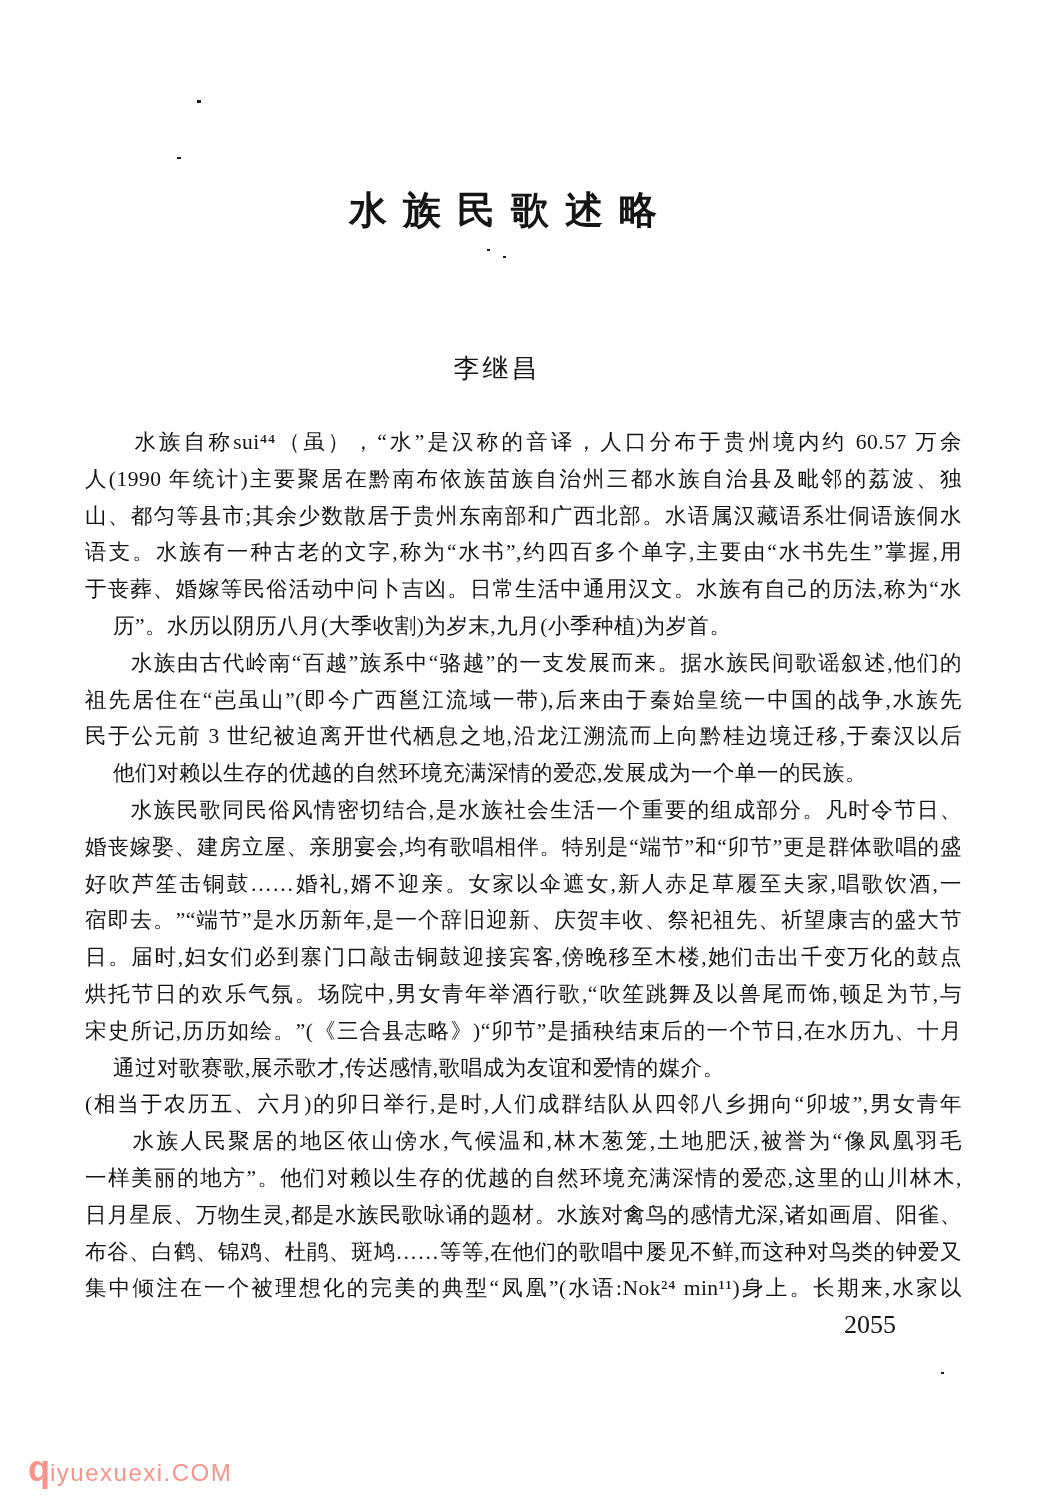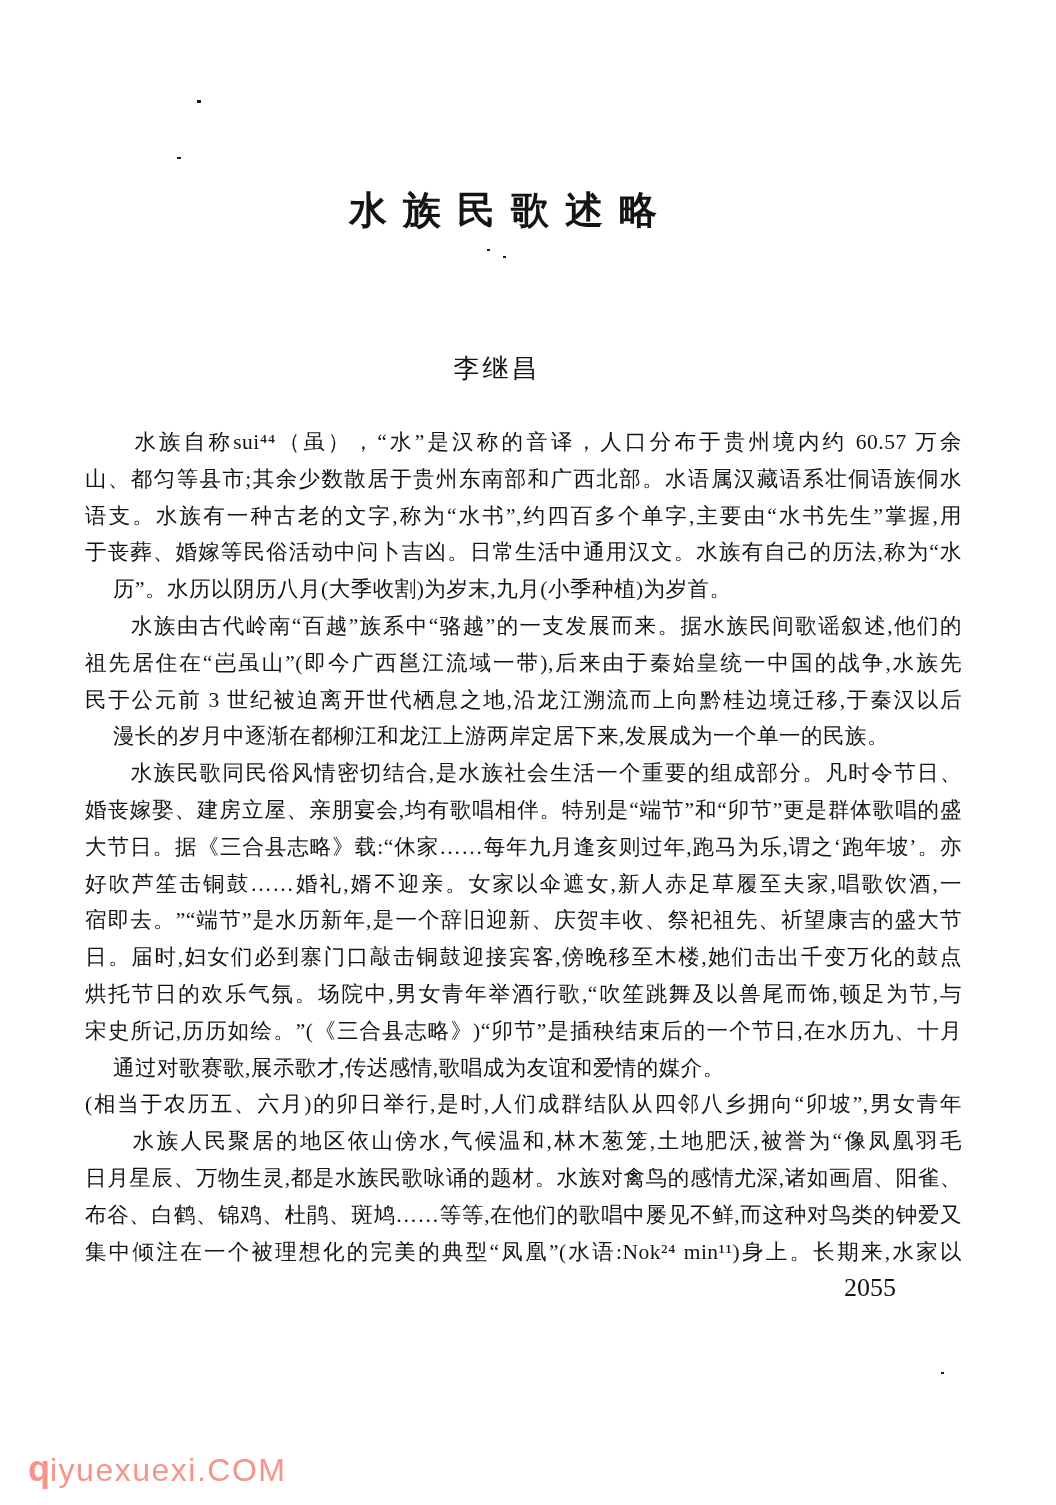--- a/index.html
+++ b/index.html
@@ -61,59 +61,60 @@
     user-select: none;
   }
   .watermark .wm-q {
     font-family: "Liberation Sans", "DejaVu Sans", sans-serif;
     font-weight: bold;
     font-size: 36px;
     color: inherit;
   }
   .watermark .wm-rest {
     font-family: "Liberation Sans", "DejaVu Sans", sans-serif;
-    font-size: 32px;
+    font-size: 24px;
     letter-spacing: 1.5px;
     color: inherit;
   }
   .speck {
     position: absolute;
     background: #1c1c1c;
   }
 </style>
 </head>
 <body>
 
 <div class="page">
 
   <div class="doc-title">水族民歌述略</div>
 
   <div class="doc-author">李继昌</div>
 
   <div class="body-text">
       <div class="text-line">　　水族自称sui⁴⁴（虽），“水”是汉称的音译，人口分布于贵州境内约 60.57 万余</div>
+      <div class="text-line">人(1990 年统计)主要聚居在黔南布依族苗族自治州三都水族自治县及毗邻的荔波、独</div>
       <div class="text-line">山、都匀等县市;其余少数散居于贵州东南部和广西北部。水语属汉藏语系壮侗语族侗水</div>
       <div class="text-line">语支。水族有一种古老的文字,称为“水书”,约四百多个单字,主要由“水书先生”掌握,用</div>
       <div class="text-line">于丧葬、婚嫁等民俗活动中问卜吉凶。日常生活中通用汉文。水族有自己的历法,称为“水</div>
       <div class="text-line flush">历”。水历以阴历八月(大季收割)为岁末,九月(小季种植)为岁首。</div>
       <div class="text-line">　　水族由古代岭南“百越”族系中“骆越”的一支发展而来。据水族民间歌谣叙述,他们的</div>
       <div class="text-line">祖先居住在“岜虽山”(即今广西邕江流域一带),后来由于秦始皇统一中国的战争,水族先</div>
       <div class="text-line">民于公元前 3 世纪被迫离开世代栖息之地,沿龙江溯流而上向黔桂边境迁移,于秦汉以后</div>
-      <div class="text-line flush">漫长的岁月中逐渐在都柳江和龙江上游两岸定居下来,发展成为一个单一的民族。</div>
+      <div class="text-line flush">他们对赖以生存的优越的自然环境充满深情的爱恋,发展成为一个单一的民族。</div>
       <div class="text-line">　　水族民歌同民俗风情密切结合,是水族社会生活一个重要的组成部分。凡时令节日、</div>
       <div class="text-line">婚丧嫁娶、建房立屋、亲朋宴会,均有歌唱相伴。特别是“端节”和“卯节”更是群体歌唱的盛</div>
-      <div class="text-line">大节日。据《三合县志略》载:“休家……每年九月逢亥则过年,跑马为乐,谓之‘跑年坡’。亦</div>
       <div class="text-line">好吹芦笙击铜鼓……婚礼,婿不迎亲。女家以伞遮女,新人赤足草履至夫家,唱歌饮酒,一</div>
       <div class="text-line">宿即去。”“端节”是水历新年,是一个辞旧迎新、庆贺丰收、祭祀祖先、祈望康吉的盛大节</div>
       <div class="text-line">日。届时,妇女们必到寨门口敲击铜鼓迎接宾客,傍晚移至木楼,她们击出千变万化的鼓点</div>
       <div class="text-line">烘托节日的欢乐气氛。场院中,男女青年举酒行歌,“吹笙跳舞及以兽尾而饰,顿足为节,与</div>
       <div class="text-line">宋史所记,历历如绘。”(《三合县志略》)“卯节”是插秧结束后的一个节日,在水历九、十月</div>
       <div class="text-line flush">通过对歌赛歌,展示歌才,传达感情,歌唱成为友谊和爱情的媒介。</div>
       <div class="text-line">(相当于农历五、六月)的卯日举行,是时,人们成群结队从四邻八乡拥向“卯坡”,男女青年</div>
       <div class="text-line">　　水族人民聚居的地区依山傍水,气候温和,林木葱笼,土地肥沃,被誉为“像凤凰羽毛</div>
+      <div class="text-line">一样美丽的地方”。他们对赖以生存的优越的自然环境充满深情的爱恋,这里的山川林木,</div>
       <div class="text-line">日月星辰、万物生灵,都是水族民歌咏诵的题材。水族对禽鸟的感情尤深,诸如画眉、阳雀、</div>
       <div class="text-line">布谷、白鹤、锦鸡、杜鹃、斑鸠……等等,在他们的歌唱中屡见不鲜,而这种对鸟类的钟爱又</div>
       <div class="text-line">集中倾注在一个被理想化的完美的典型“凤凰”(水语:Nok²⁴ min¹¹)身上。长期来,水家以</div>
     </div>
 
   <div class="page-number">2055</div>
 
   <div class="watermark" style="color: rgb(247, 148, 138);">
     <span class="wm-q">q</span><span class="wm-rest">iyuexuexi.COM</span>
   </div>

